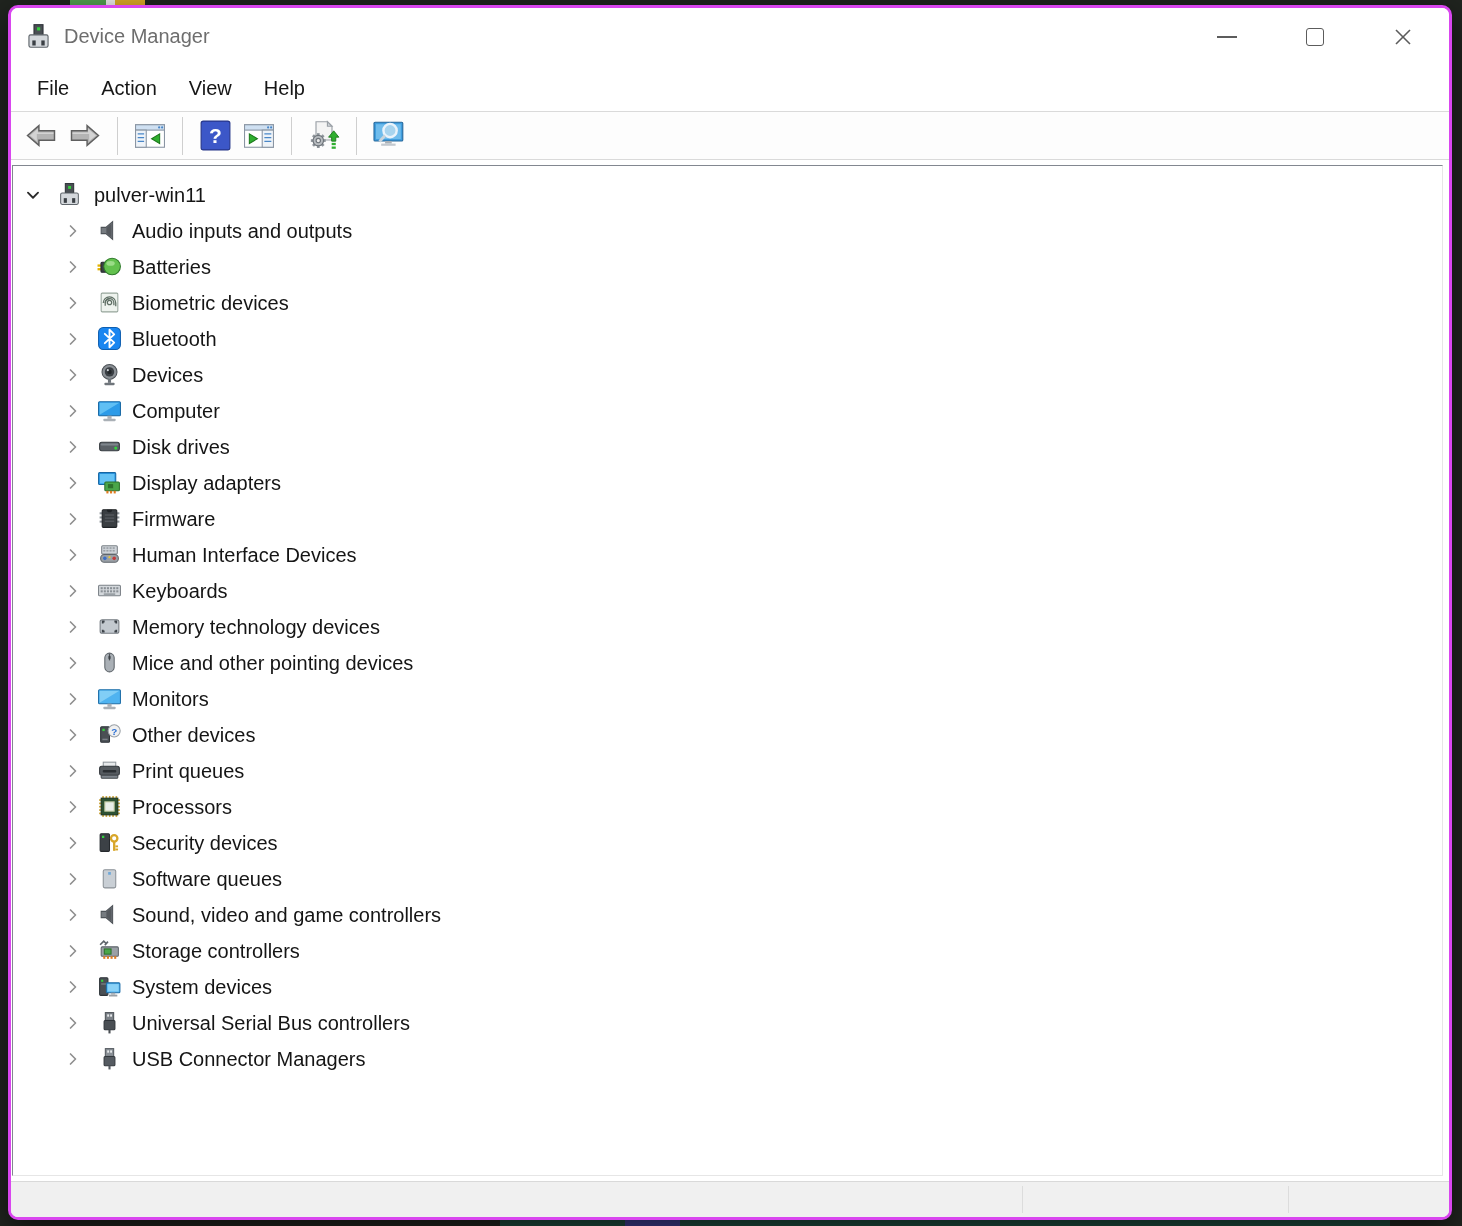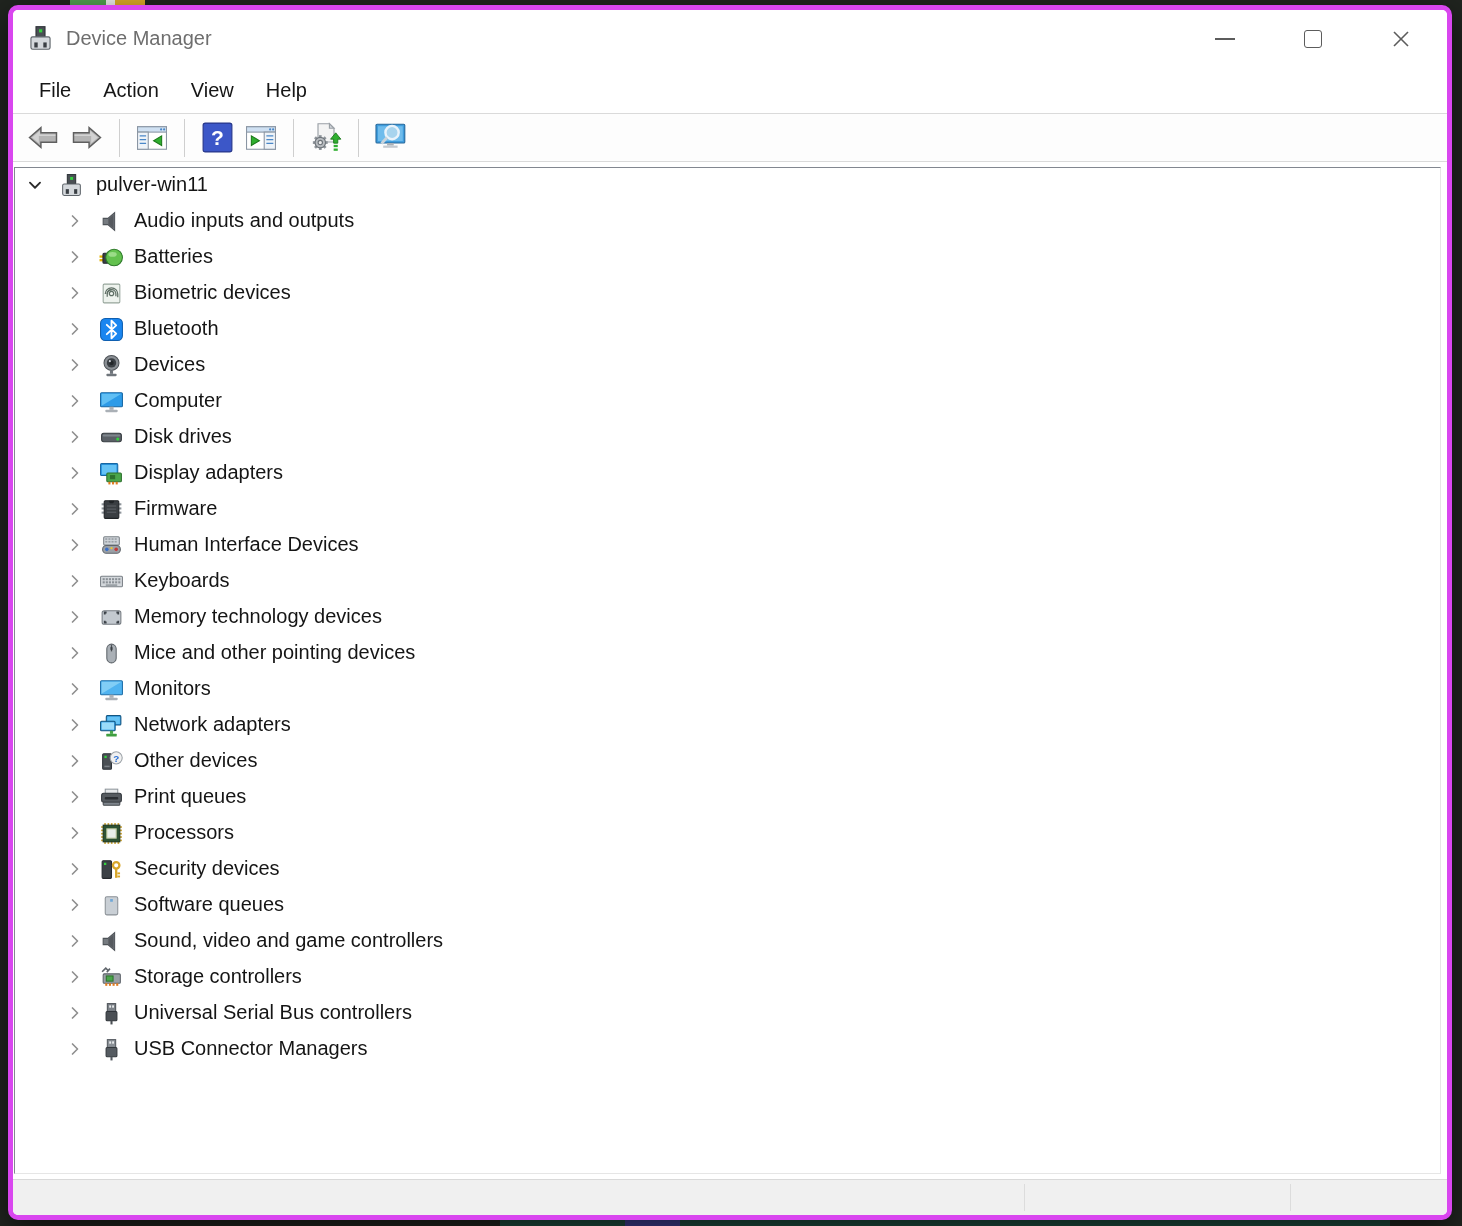--- a/index.html
+++ b/index.html
@@ -1,21 +1,21 @@
 <!DOCTYPE html>
 <html><head>
 <meta charset="utf-8">
 <style>
   html,body{margin:0;padding:0}
   body{width:1462px;height:1226px;position:relative;overflow:hidden;
        background:#20241f;font-family:"Liberation Sans","DejaVu Sans",sans-serif;}
   .deco{position:absolute;pointer-events:none}
 
   .window{position:absolute;left:8px;top:5px;width:1444px;height:1215px;background:#fff;
-          border:5px solid #d946ef;border-radius:10px;box-shadow:0 10px 30px rgba(0,0,0,.55);
+          border:3px solid #d946ef;border-radius:10px;box-shadow:0 10px 30px rgba(0,0,0,.55);
           overflow:hidden;box-sizing:border-box}
 
   
   .titlebar{position:absolute;left:0;top:0;right:0;height:57px;display:flex;align-items:center;background:#fff}
   .app-icon{margin-left:14px;width:27px;height:27px;flex:0 0 auto}
   .app-icon svg{width:27px;height:27px}
   .title{margin-left:12px;font-size:20px;color:#6e6e6e}
   .controls{position:absolute;right:2px;top:0;height:57px;display:flex}
   .ctl{width:88px;height:57px;display:flex;align-items:center;justify-content:center;cursor:default}
   .min-glyph{width:20px;height:2px;background:#5c5c5c}
@@ -30,21 +30,21 @@
   .toolbar{position:absolute;top:103px;left:0;right:0;height:49px;box-sizing:border-box;
            border-top:1px solid #dadada;border-bottom:1px solid #dadada;background:#fdfdfd;
            display:flex;align-items:center;padding-left:8px}
   .tbtn{height:42px;min-width:40px;display:flex;align-items:center;justify-content:center;margin:0 2px}
   .tsep{width:1px;height:38px;background:#cfcfcf;margin:0 10px}
 
   
   .treepanel{position:absolute;top:157px;left:1px;right:6px;bottom:41px;background:#fff;
              border:1px solid #828790;border-right-color:#e6e6e6;border-bottom-color:#e6e6e6;
              overflow:hidden;padding-top:5px;box-sizing:border-box}
-  .row{height:36px;display:flex;align-items:flex-start;font-size:20px;color:#151515;white-space:nowrap}
+  .row{height:36px;display:flex;align-items:flex-end;font-size:20px;color:#151515;white-space:nowrap}
   .chev{width:24px;height:24px;display:flex;align-items:center;justify-content:center;flex:0 0 auto}
   .ico{width:25px;height:25px;display:flex;flex:0 0 auto}
   .ico svg{width:25px;height:25px}
   .root-row{padding-left:8px}
   .root-row .ico{margin-left:12px}
   .root-row .lbl{margin-left:12px}
   .child{padding-left:48px}
   .child .ico{margin-left:12px}
   .child .lbl{margin-left:10px}
 
@@ -478,38 +478,20 @@
           <svg viewBox="0 0 24 24">
             <rect x="1.5" y="3.5" width="21" height="13.5" rx="1" fill="#4fb3f0" stroke="#1e6ea8"></rect>
             <path d="M2.5 4.5h19l-19 11.5z" fill="#8ad2f7" opacity="0.85"></path>
             <rect x="10" y="17" width="4" height="3" fill="#aab0b6"></rect>
             <rect x="6" y="20" width="12" height="2.2" rx="1" fill="#aab0b6"></rect>
           </svg>
         </span>
       <span class="lbl">Monitors</span>
     </div>
 
-    <div class="row child">
-      <span class="chev">
-          <svg width="20" height="20" viewBox="0 0 24 24">
-            <path d="M9 6 L15 12 L9 18" fill="none" stroke="#8f8f8f" stroke-width="2" stroke-linecap="round" stroke-linejoin="round"></path>
-          </svg>
-        </span>
-      <span class="ico">
-          <svg viewBox="0 0 24 24">
-            <rect x="7" y="2.5" width="14" height="9" rx="1" fill="#2d9be8" stroke="#14557f"></rect>
-            <rect x="8" y="3.5" width="12" height="7" fill="#66c3f5"></rect>
-            <rect x="1.5" y="8" width="14" height="9" rx="1" fill="#2d9be8" stroke="#14557f"></rect>
-            <rect x="2.5" y="9" width="12" height="7" fill="#9bdbfa"></rect>
-            <rect x="10.5" y="17" width="3" height="3" fill="#4aa64a"></rect>
-            <rect x="7" y="20" width="10" height="2.5" rx="0.5" fill="#3f9e3f"></rect>
-          </svg>
-        </span>
-      <span class="lbl">Network adapters</span>
-    </div>
 
     <div class="row child">
       <span class="chev">
           <svg width="20" height="20" viewBox="0 0 24 24">
             <path d="M9 6 L15 12 L9 18" fill="none" stroke="#8f8f8f" stroke-width="2" stroke-linecap="round" stroke-linejoin="round"></path>
           </svg>
         </span>
       <span class="ico">
           <svg viewBox="0 0 24 24">
             <rect x="3.5" y="4.5" width="8.5" height="15" rx="1" fill="#4a4f54" stroke="#2e3338"></rect>
@@ -644,20 +626,39 @@
               <rect x="6" y="17.5" width="2" height="2.5"></rect>
               <rect x="9.5" y="17.5" width="2" height="2.5"></rect>
               <rect x="13" y="17.5" width="2" height="2.5"></rect>
               <rect x="16.5" y="17.5" width="2" height="2.5"></rect>
             </g>
           </svg>
         </span>
       <span class="lbl">Storage controllers</span>
     </div>
 
+    <div class="row child">
+      <span class="chev">
+          <svg width="20" height="20" viewBox="0 0 24 24">
+            <path d="M9 6 L15 12 L9 18" fill="none" stroke="#8f8f8f" stroke-width="2" stroke-linecap="round" stroke-linejoin="round"></path>
+          </svg>
+        </span>
+      <span class="ico">
+          <svg viewBox="0 0 24 24">
+            <rect x="2.5" y="3.5" width="8" height="17" rx="1" fill="#4a4f54" stroke="#2e3338"></rect>
+            <rect x="4" y="5.5" width="2" height="2" fill="#35d13f"></rect>
+            <rect x="4" y="9" width="5" height="1.2" fill="#7b8187"></rect>
+            <rect x="9" y="8.5" width="13" height="9.5" rx="1" fill="#4fb3f0" stroke="#1e6ea8"></rect>
+            <rect x="10.2" y="9.7" width="10.6" height="7.1" fill="#8ad2f7"></rect>
+            <rect x="13.5" y="18" width="4" height="1.8" fill="#aab0b6"></rect>
+            <rect x="11.5" y="19.8" width="8" height="1.8" fill="#9aa0a6"></rect>
+          </svg>
+        </span>
+      <span class="lbl">System devices</span>
+    </div>
 
     <div class="row child">
       <span class="chev">
           <svg width="20" height="20" viewBox="0 0 24 24">
             <path d="M9 6 L15 12 L9 18" fill="none" stroke="#8f8f8f" stroke-width="2" stroke-linecap="round" stroke-linejoin="round"></path>
           </svg>
         </span>
       <span class="ico">
           <svg viewBox="0 0 24 24">
             <rect x="8" y="2.5" width="8" height="7.5" fill="#7b8187" stroke="#4e5358"></rect>

